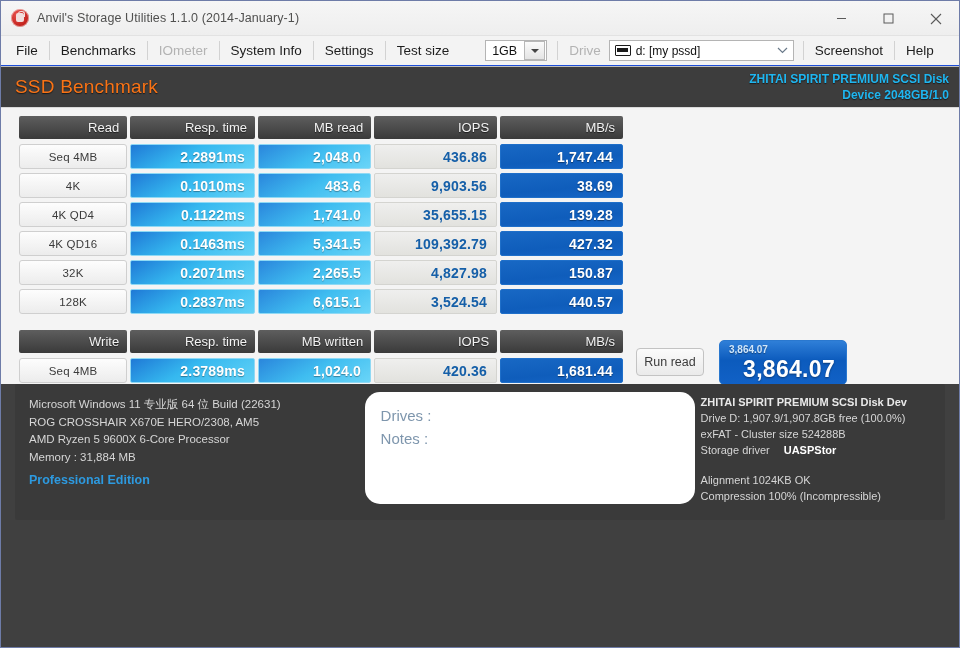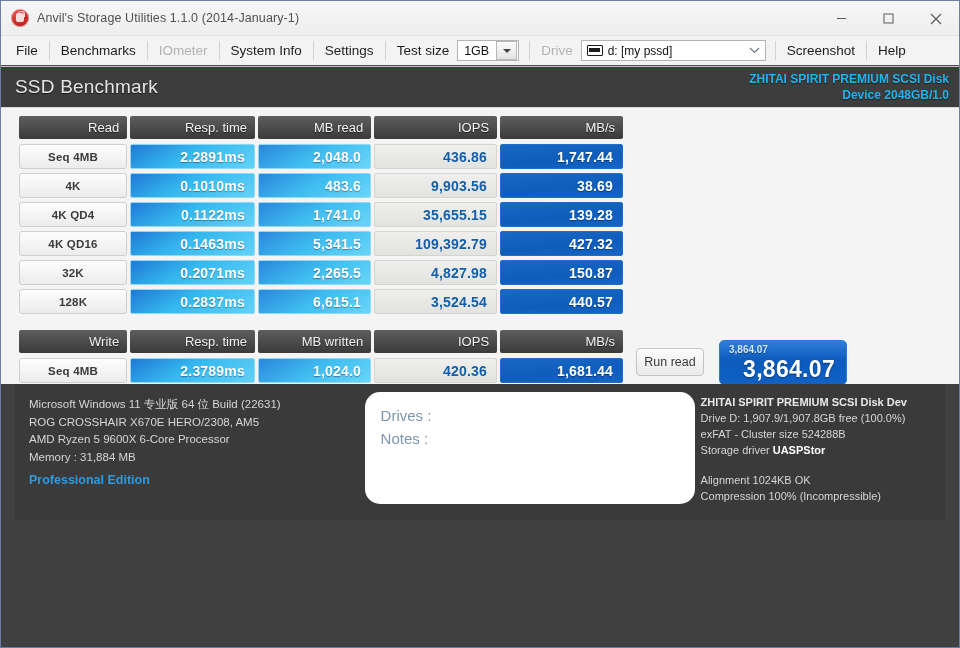--- a/index.html
+++ b/index.html
@@ -62,21 +62,21 @@
     padding-left: 4px;
   }
   .menu-item { padding: 0 11px; line-height: 30px; white-space: nowrap; }
   .menu-item.disabled { color: #b3b3b3; }
   .menu-sep { width: 1px; height: 19px; background: #d2d2d2; }
   .testsize-label { padding: 0 8px 0 11px; }
   .combo {
     height: 21px; border: 1px solid #b4b4b4; background: #fff;
     display: flex; align-items: center; font-size: 12.5px; color: #111;
   }
-  .combo.size { width: 62px; }
+  .combo.size { width: 62px; margin-left: 28px; }
   .combo.size .val { flex: 1; padding-left: 6px; }
   .combo.size .arrow {
     width: 21px; height: 19px; margin: 0 1px 0 0;
     background: linear-gradient(#fbfbfb, #e4e4e4);
     border: 1px solid #b8b8b8;
     display: flex; align-items: center; justify-content: center;
   }
   .combo.drive { width: 185px; margin-left: 6px; position: relative; }
   .drive-ico {
     width: 16px; height: 11px; margin: 0 5px 0 5px;
@@ -93,21 +93,21 @@
 
   
   .header-band {
     flex: 0 0 41px; height: 41px;
     background: #3d3d3d;
     display: flex; align-items: center; justify-content: space-between;
     padding: 0 10px 0 14px;
     border-top: 1px solid #bfbfbf;
   }
   .header-title {
-    font-size: 19px; color: #e5e5e5; letter-spacing: .2px;
+    font-size: 19px; color: #f97316; letter-spacing: .2px;
     text-shadow: 0 1px 1px rgba(0,0,0,.6);
   }
   .header-device {
     text-align: right; font-size: 12px; font-weight: bold;
     color: #1fb6f0; line-height: 16px;
     text-shadow: 0 1px 1px rgba(0,0,0,.55);
   }
 
   
   .body {
@@ -136,21 +136,21 @@
 
   .cell {
     margin-right: 3px; border-radius: 2px;
     display: flex; align-items: center; justify-content: flex-end;
     padding-right: 9px; font-size: 14px; font-weight: bold;
     letter-spacing: .2px;
   }
   .cell.label {
     background: linear-gradient(#fdfdfd, #ececec);
     border: 1px solid #cfcfcf;
-    color: #3b3b3b; font-size: 11.5px; font-weight: bold;
+    color: #3b3b3b; font-size: 11.5px; font-weight: normal;
     justify-content: center; padding-right: 0;
     border-radius: 3px;
   }
   .cell.resp {
     background: linear-gradient(150deg, #1f79d6 0%, #35b8ef 45%, #62d2f7 100%);
     color: #ffffff; border: 1px solid #8fd9f4;
     text-shadow: 0 1px 1px rgba(0,0,0,.35);
   }
   .cell.mb {
     background: linear-gradient(150deg, #2a86dc 0%, #3fbdf0 50%, #6ad5f8 100%);
@@ -443,21 +443,21 @@
             <div>Notes :</div>
           </div>
         </div>
 
         <div class="driveinfo">
           <div class="dname">ZHITAI SPIRIT PREMIUM SCSI Disk Dev</div>
           <div>Drive D: 1,907.9/1,907.8GB free (100.0%)</div>
           <div>exFAT - Cluster size 524288B</div>
           <div>
             <span>Storage driver</span>
-            <span class="drv" style="margin-left:0">UASPStor</span>
+            <span class="drv" style="margin-left:11px">UASPStor</span>
           </div>
           <div class="gap"></div>
           <div>Alignment 1024KB OK</div>
           <div>Compression 100% (Incompressible)</div>
         </div>
       </div>
     </div>
   </div>
 </div>
 

